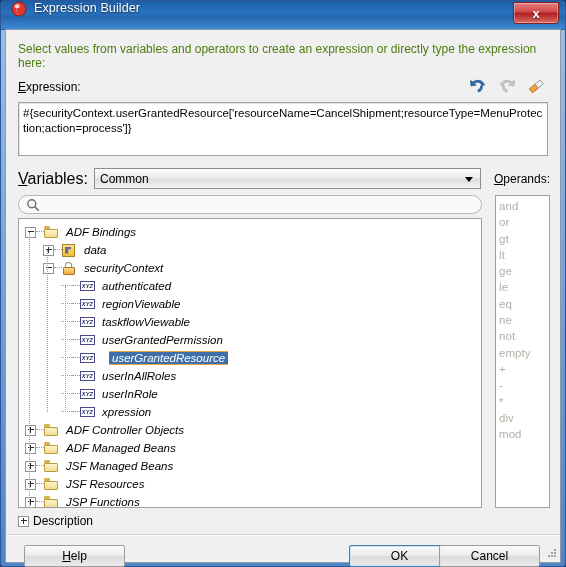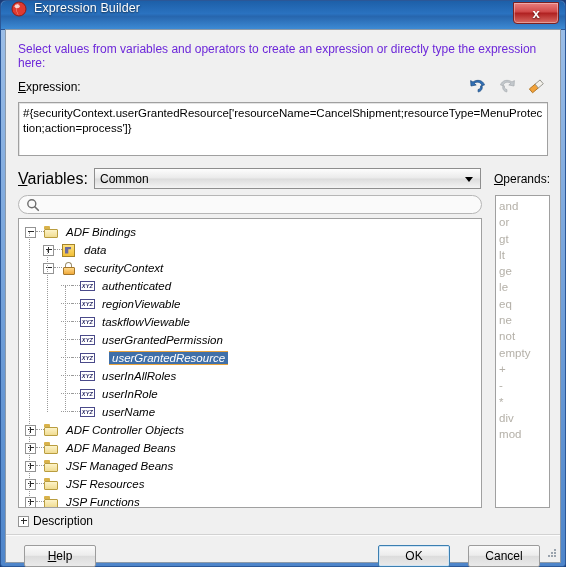--- a/index.html
+++ b/index.html
@@ -75,21 +75,21 @@
     position: relative;
     background: #f0f0f0;
     border: 1px solid #8d9aa8;
     height: 534px;
     box-sizing: border-box;
     padding: 8px 10px 0 10px;
   }
 
   .intro {
     font-size: 12px;
-    color: #6d28d9;
+    color: #4d7c0f;
     margin: 4px 0 10px 2px;
   }
 
   .expr-row {
     position: relative;
     height: 20px;
     margin-left: 2px;
   }
   .expr-label { font-size: 12px; }
   .expr-label u { text-decoration: underline; }
@@ -336,21 +336,21 @@
   }
 
   .buttons {
     position: relative;
     height: 40px;
     display: flex;
     align-items: center;
   }
   .btn {
     height: 22px;
-    width: 72px;
+    width: 101px;
     background: linear-gradient(to bottom, #fafafa 0%, #ececec 47%, #dcdcdc 50%, #eaeaea 100%);
     border: 1px solid #9c9c9c;
     border-radius: 2px;
     font-size: 12px;
     font-family: "Liberation Sans", sans-serif;
     display: flex; align-items: center; justify-content: center;
     box-sizing: border-box;
     cursor: default;
     color: #000;
   }
@@ -546,21 +546,21 @@
               </span>
               <span class="label">userInRole</span>
             </div>
             <div class="node">
               <span style="width: 42px; flex: 0 0 auto;"></span>
               <span class="dots" style="width: 11px;"></span>
               <span class="dots"></span>
               <span class="icon-slot">
                 <span class="xyz">XYZ</span>
               </span>
-              <span class="label">userName</span>
+              <span class="label">xpression</span>
             </div>
             <div class="node">
               <span style="width: 6px; flex: 0 0 auto;"></span>
               <span class="exp plus"></span>
               <span class="dots"></span>
               <span class="icon-slot">
                 <span class="folder">
                   <span class="tab"></span>
                   <span class="body"></span>
                 </span>

